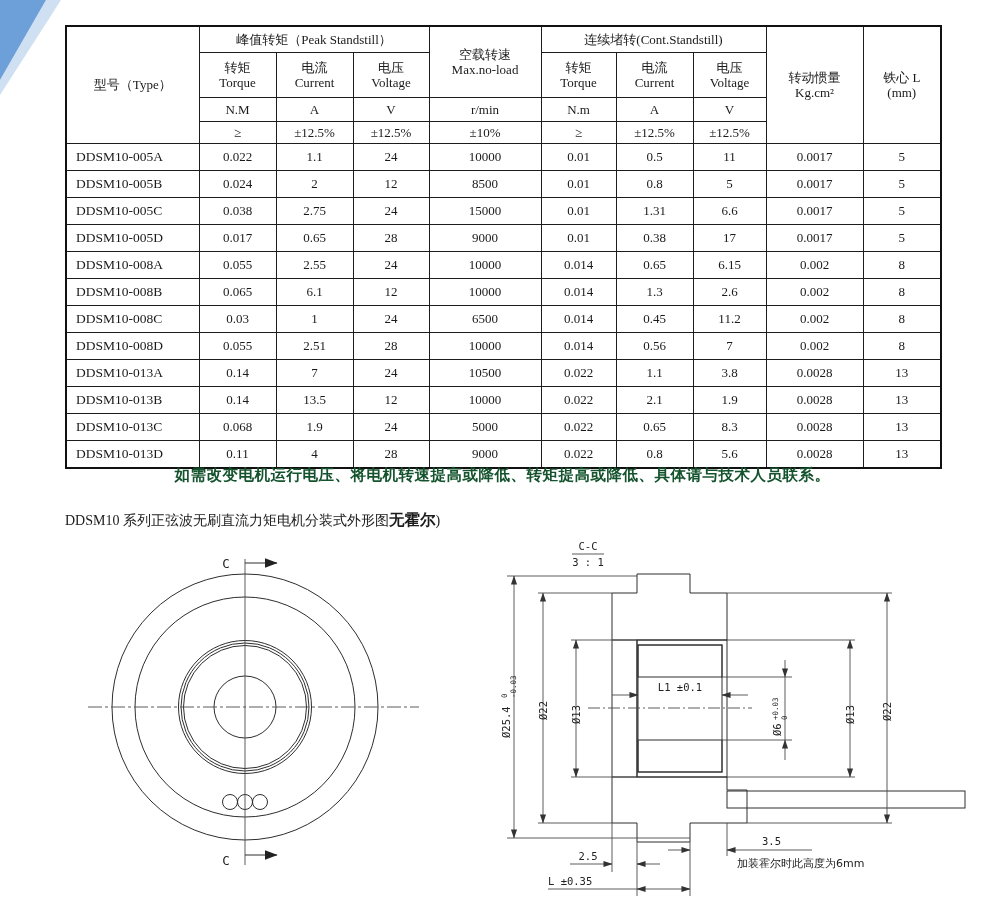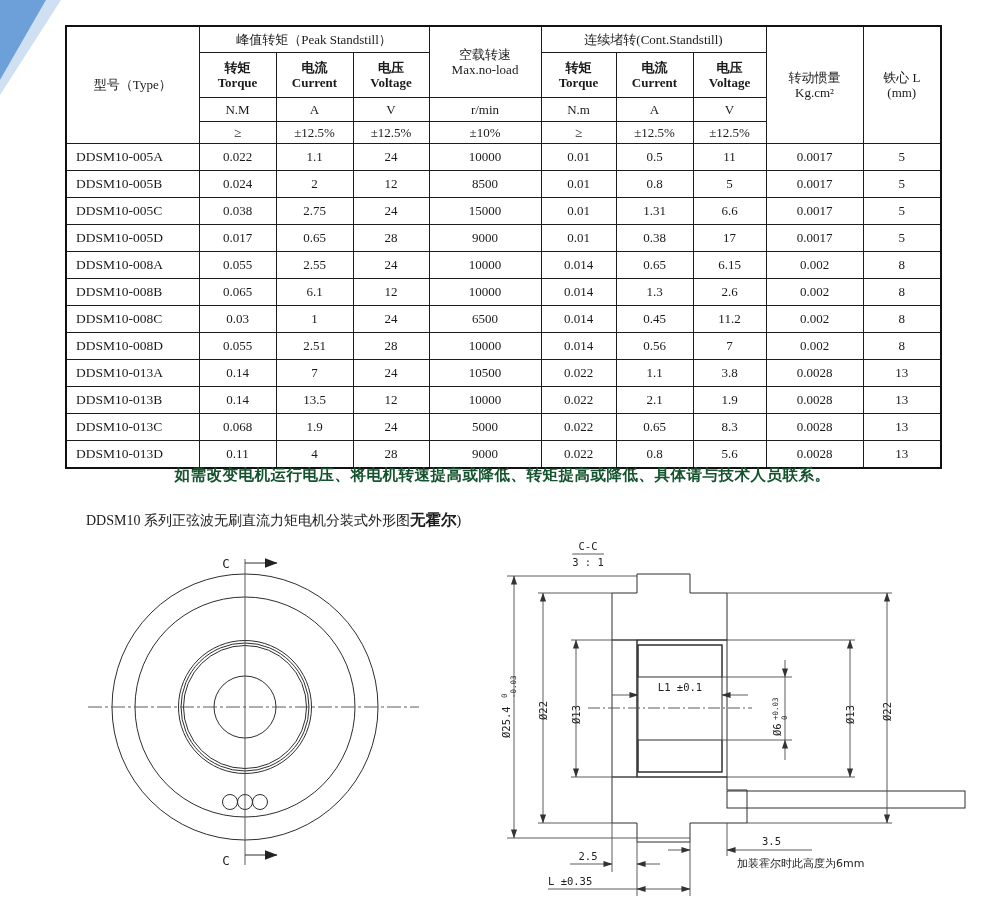--- a/index.html
+++ b/index.html
@@ -7,32 +7,32 @@
         font-family:"Liberation Serif", serif;color:#1a1a1a;}
   .ribbon{position:absolute;left:0;top:0;}
 
   
   table.spec{position:absolute;left:65px;top:25px;width:875px;border-collapse:collapse;
              table-layout:fixed;font-family:"Liberation Serif", serif;}
   table.spec th, table.spec td{border:1px solid #1c1c1c;text-align:center;vertical-align:middle;
              font-weight:normal;font-size:13px;padding:0 2px;white-space:pre-line;line-height:1.18;}
   table.spec{border:2px solid #111;}
   tr.h1 th{height:25px;margin-left:19px;}
-  tr.h2 th{height:44px;font-weight:bold;}
+  tr.h2 th{height:44px;}
   tr.h3 th{height:23px;}
   tr.h4 th{height:21px;font-size:13px;}
   table.spec td{height:26px;font-size:13px;}
   table.spec td.model{text-align:left;padding-left:9px;font-size:13.5px;}
 
   
   .notice{position:absolute;left:65px;top:464px;width:875px;text-align:center;
           color:#14532d;font-weight:bold;font-size:15.5px;line-height:22px;letter-spacing:0.5px;}
 
   
-  .sec-title{position:absolute;left:65px;top:510px;font-size:14px;margin-left:21px;}
+  .sec-title{position:absolute;left:65px;top:510px;font-size:14px;}
   .sec-title .b{font-weight:bold;font-size:15.5px;}
 
   
   .fv{position:absolute;left:85px;top:545px;}
   .sv{position:absolute;left:500px;top:538px;}
   .draw-line{stroke:#2e2e2e;stroke-width:1;fill:none;}
   .dimline{stroke:#4a4a4a;stroke-width:0.9;fill:none;}
   .dimtext{font-family:"DejaVu Sans Mono", monospace;font-size:10.5px;fill:#222;}
   .dimtext.small{font-size:7.5px;}
   .dimtext.cjk{font-family:"DejaVu Sans", sans-serif;font-size:11px;}

